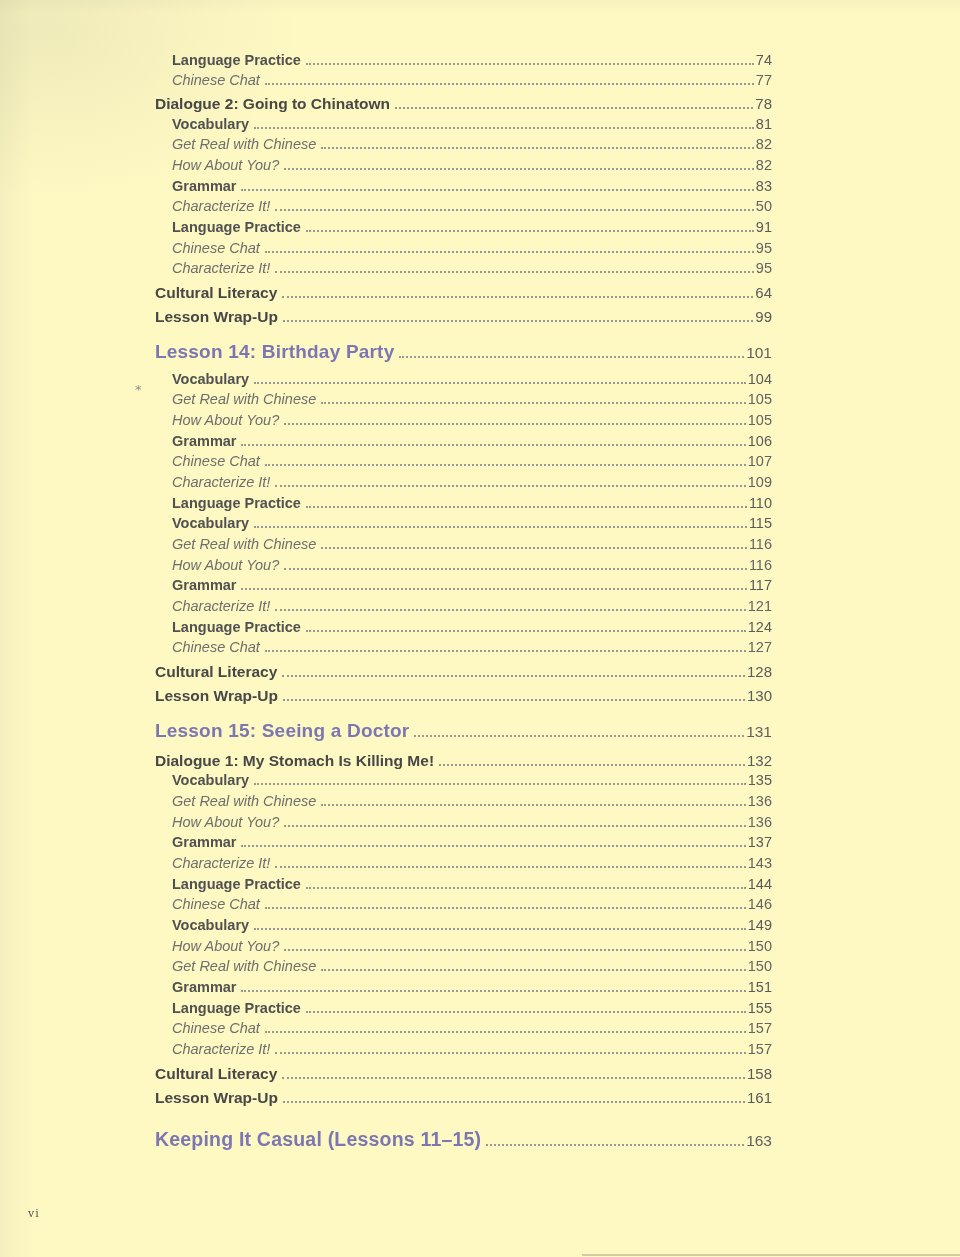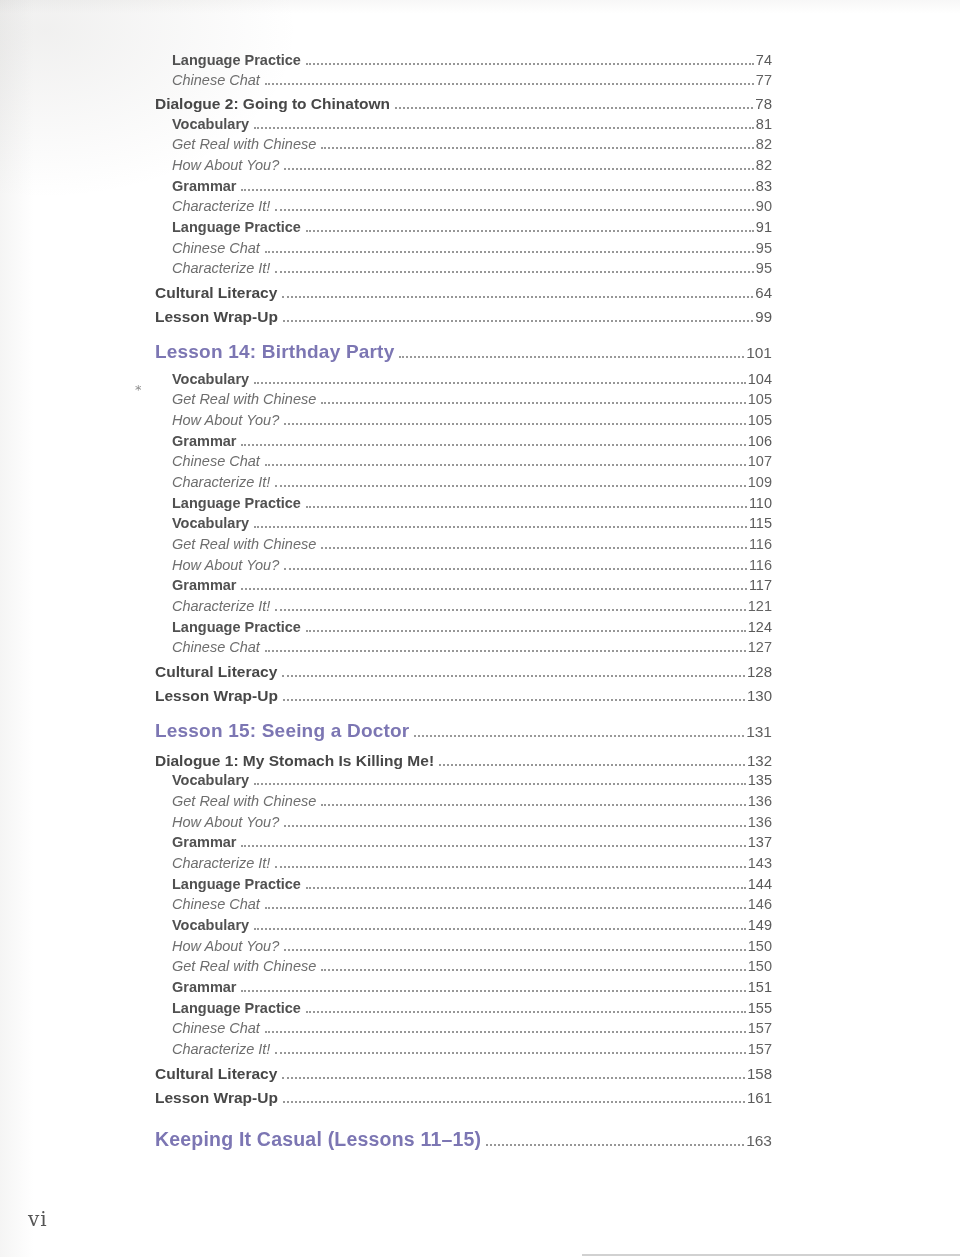--- a/index.html
+++ b/index.html
@@ -1,18 +1,18 @@
 <!DOCTYPE html>
 <html><head>
 <meta charset="utf-8">
 <style>
   html,body{margin:0;padding:0;background:#d8d6d3;}
   .page{
     position:relative;width:960px;height:1257px;overflow:hidden;
-    background:#ffffff;
+    background:#fef9c3;
     font-family:"Liberation Sans",sans-serif;
     text-align:right;
   }
   
   .shade-topleft{position:absolute;top:0;left:0;width:300px;height:200px;
     background:radial-gradient(ellipse at 15% 15%, rgba(110,107,102,0.10), rgba(0,0,0,0) 70%);}
   .shade-left{position:absolute;top:0;left:0;width:34px;height:100%;
     background:linear-gradient(to right, rgba(110,107,102,0.07), rgba(0,0,0,0));}
   .shade-top{position:absolute;top:0;left:0;width:100%;height:14px;
     background:linear-gradient(to bottom, rgba(110,107,102,0.05), rgba(0,0,0,0));}
@@ -47,21 +47,21 @@
   .heading .label{font-weight:bold;color:#7c76b3;font-size:19px;letter-spacing:0.2px;}
   .heading .page-num{font-size:15.5px;color:#5f5f5f;}
   .heading .leader{border-bottom-color:#9a9a9a;}
 
   .part-heading{margin-top:16px;padding:4px 0 5px;line-height:23px;}
   .part-heading .label{font-weight:bold;color:#7c76b3;font-size:19.5px;letter-spacing:0.2px;}
   .part-heading .page-num{font-size:15.5px;color:#5f5f5f;}
 
   .pencil-mark{position:absolute;left:135px;top:382px;color:#8d8d8d;font-size:13px;
     font-family:"DejaVu Sans",sans-serif;}
-  .folio{position:absolute;left:28px;top:1207px;color:#555555;font-size:20px;
+  .folio{position:absolute;left:28px;top:1207px;color:#555555;font-size:11px;
     font-family:"DejaVu Serif",serif;letter-spacing:1px;}
 </style>
 </head>
 <body>
 
 <div class="page">
   <div class="shade-topleft"></div>
   <div class="shade-left"></div>
   <div class="shade-top"></div>
 
@@ -98,21 +98,21 @@
           <span class="page-num">82</span>
         </div>
         <div class="row sub-bold">
           <span class="label">Grammar</span>
           <span class="leader"></span>
           <span class="page-num">83</span>
         </div>
         <div class="row sub-italic">
           <span class="label">Characterize It!</span>
           <span class="leader"></span>
-          <span class="page-num">90</span>
+          <span class="page-num">50</span>
         </div>
         <div class="row sub-bold">
           <span class="label">Language Practice</span>
           <span class="leader"></span>
           <span class="page-num">91</span>
         </div>
         <div class="row sub-italic">
           <span class="label">Chinese Chat</span>
           <span class="leader"></span>
           <span class="page-num">95</span>

